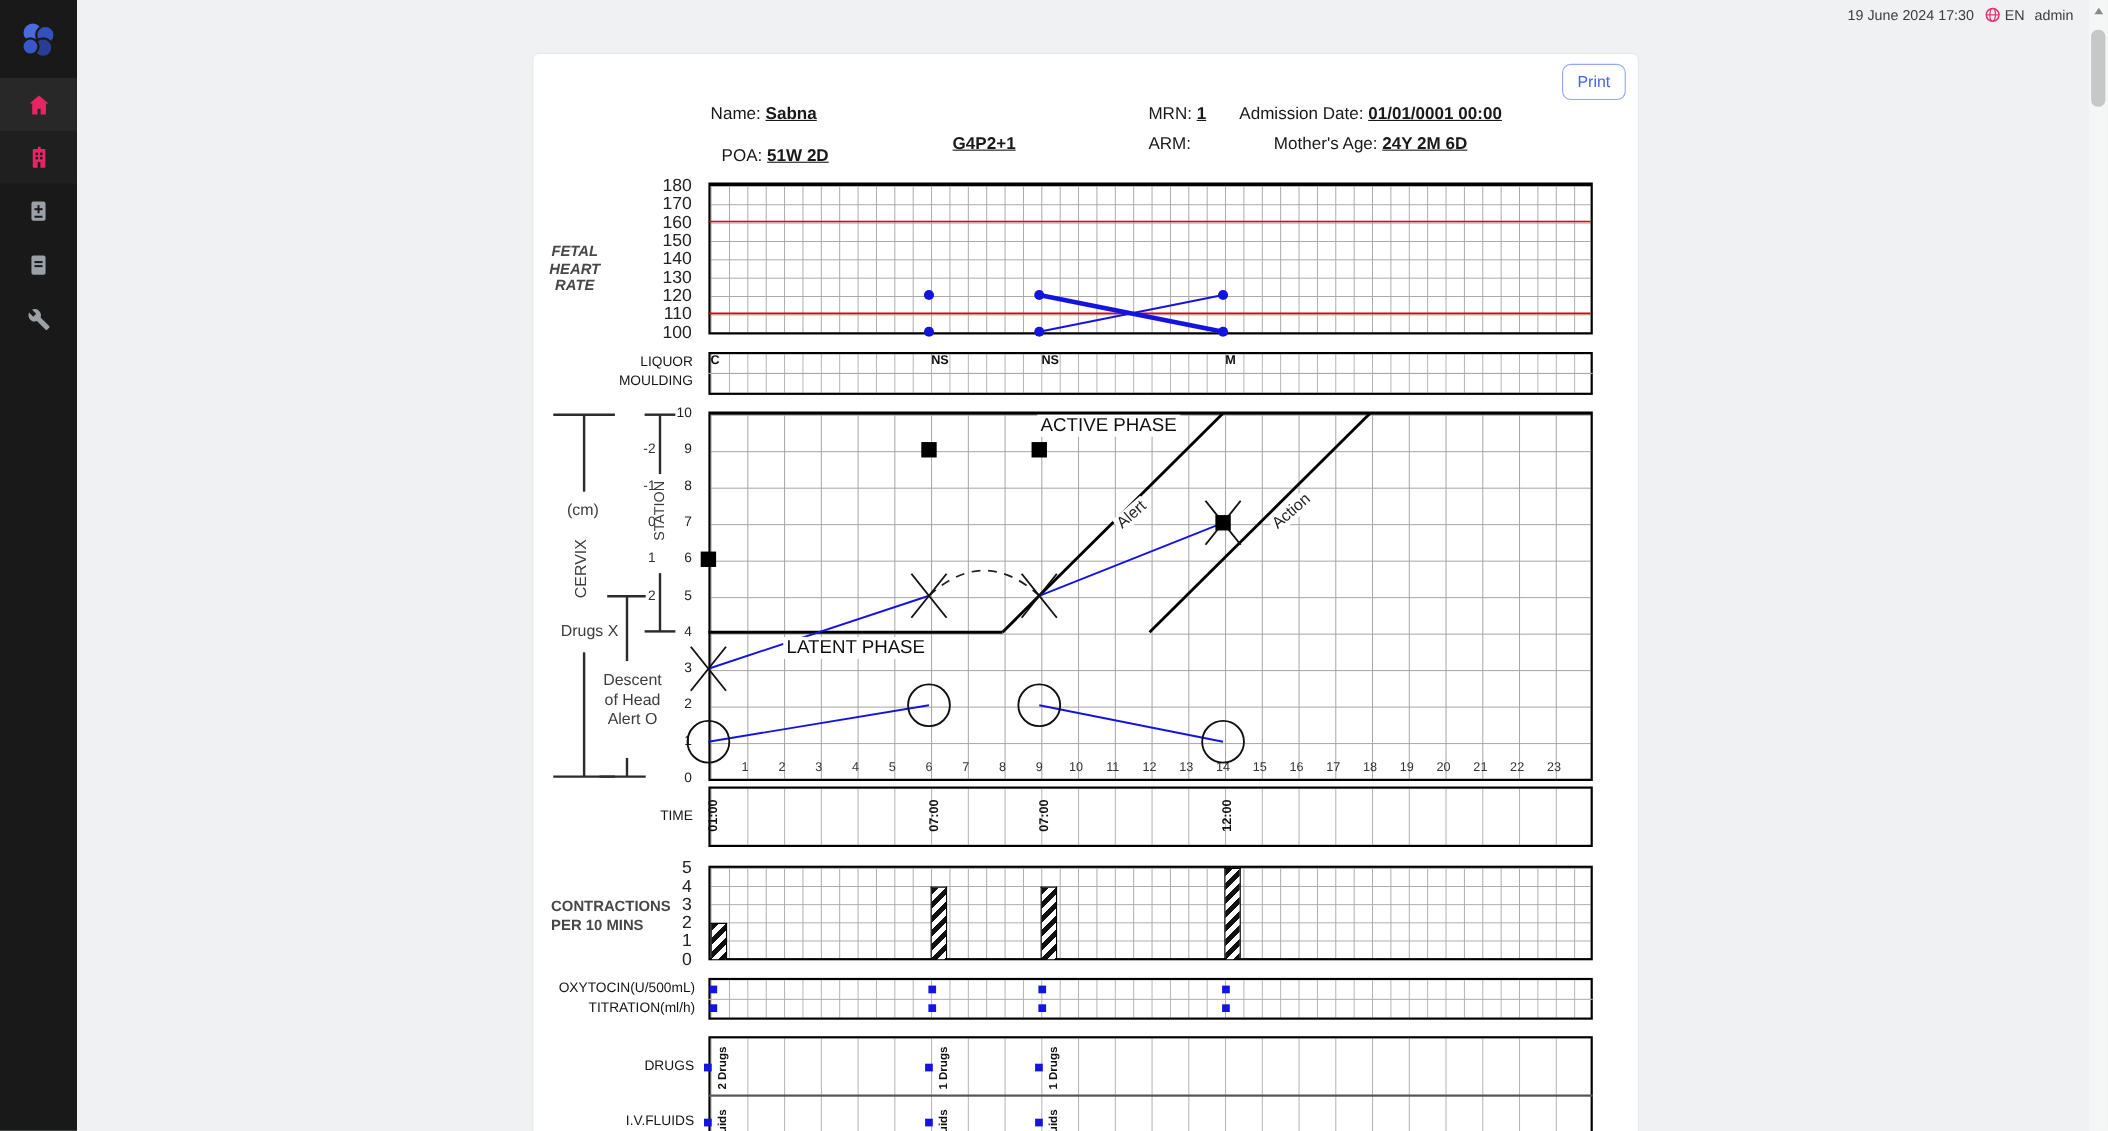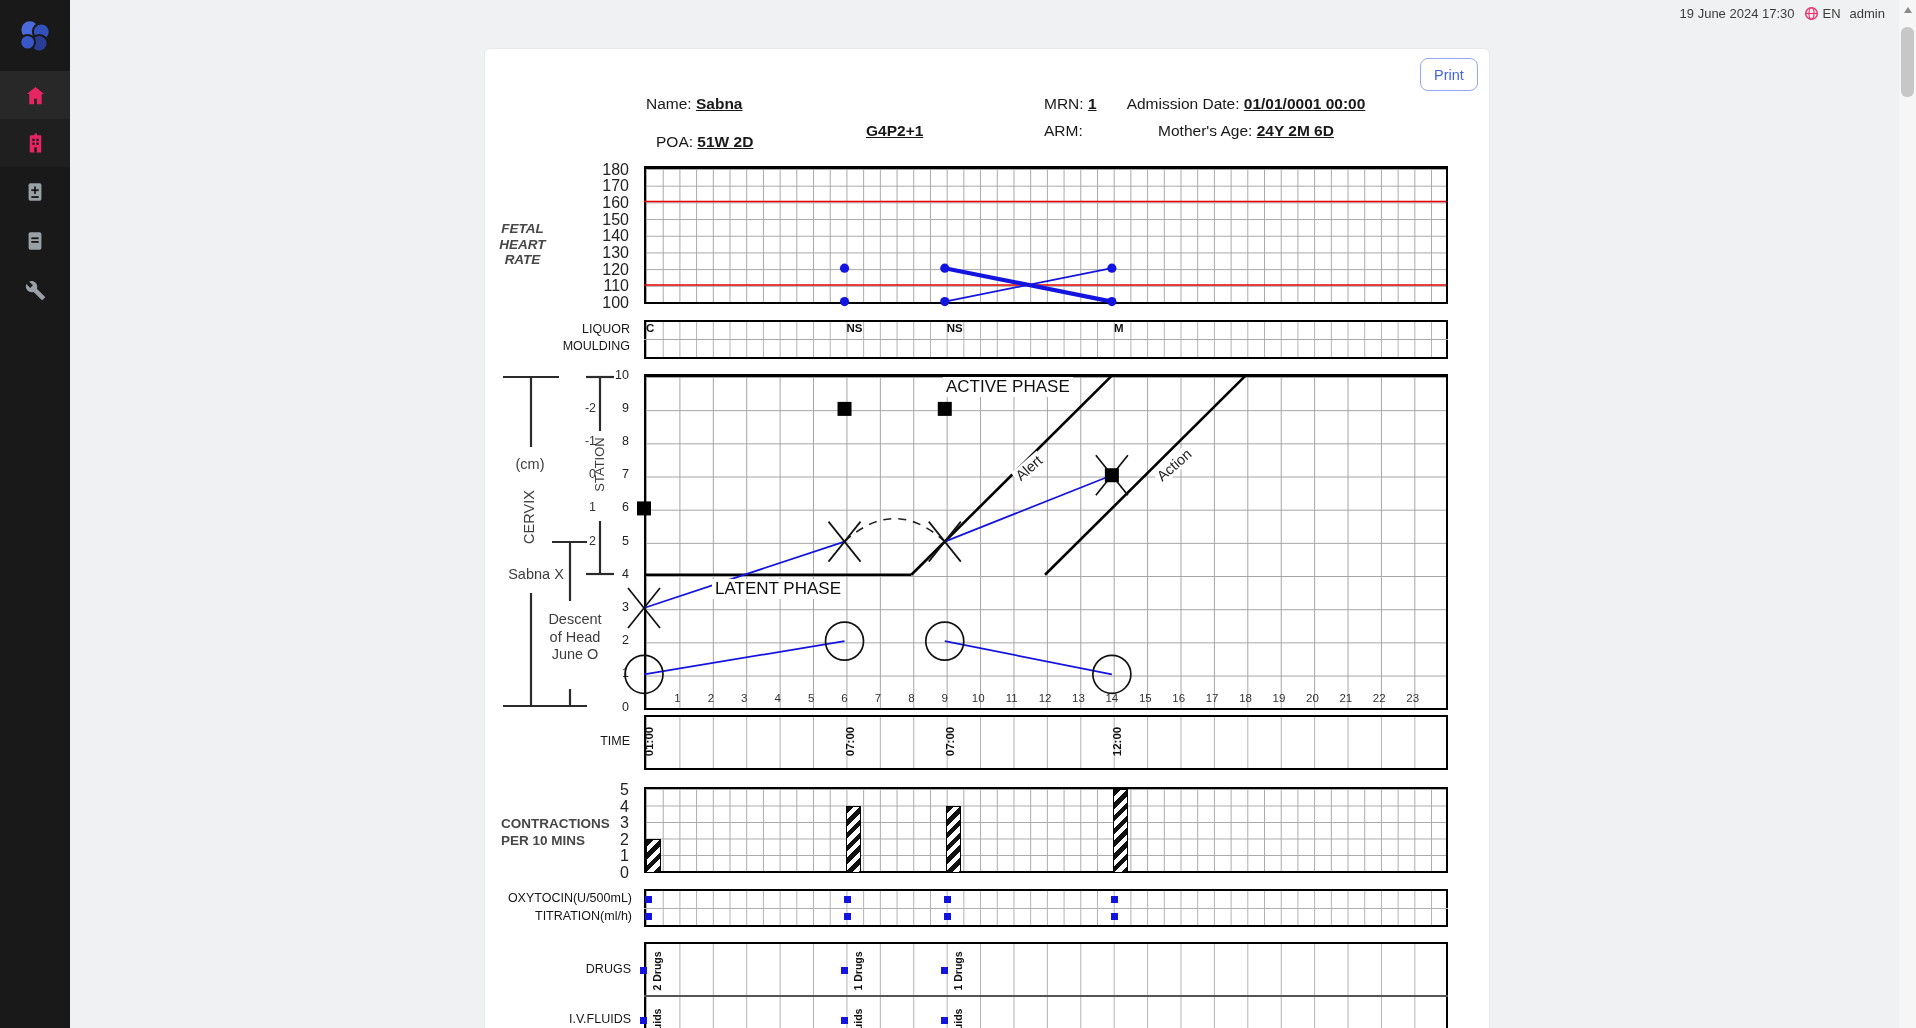--- a/index.html
+++ b/index.html
@@ -264,26 +264,26 @@
     <div>CONTRACTIONS</div>
     <div>PER 10 MINS</div>
   </div>
   <div class="lab row-lab" id="oxy-lab">OXYTOCIN(U/500mL)</div>
   <div class="lab row-lab" id="titr-lab">TITRATION(ml/h)</div>
   <div class="lab row-lab" id="drugs-lab">DRUGS</div>
   <div class="lab row-lab" id="ivf-lab">I.V.FLUIDS</div>
 
   <div class="leg" id="cm-lab">(cm)</div>
   <div class="leg" id="cervix-lab">CERVIX</div>
-  <div class="leg" id="plotx-lab">Sabna X</div>
+  <div class="leg" id="plotx-lab">Drugs X</div>
   <div class="leg" id="station-lab">STATION</div>
   <div class="leg" id="descent-lab">
     <div>Descent</div>
     <div>of Head</div>
-    <div>June O</div>
+    <div>Alert O</div>
   </div>
 
   <svg id="legend-brackets">
     <g stroke="#2b2b2b" stroke-width="2.2">
       <line x1="503" y1="377" x2="559" y2="377"></line>
         <line x1="531" y1="377" x2="531" y2="447"></line>
       <line x1="531" y1="593" x2="531" y2="706"></line>
         <line x1="503" y1="706" x2="559" y2="706"></line>
       <line x1="586" y1="377" x2="614" y2="377"></line>
         <line x1="600" y1="377" x2="600" y2="431"></line>

